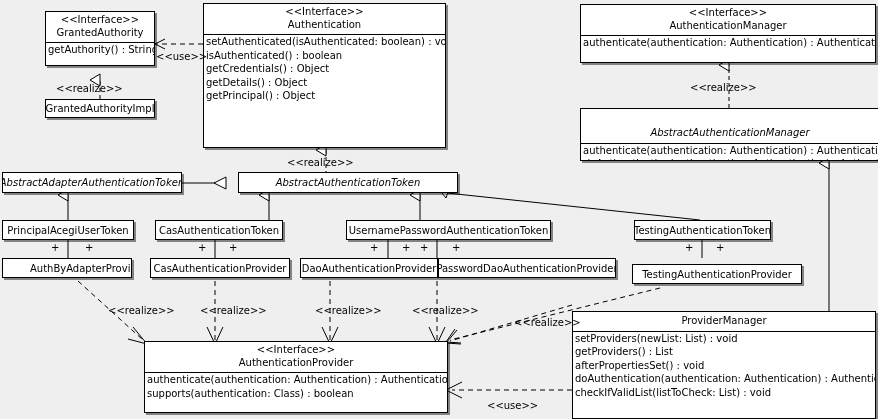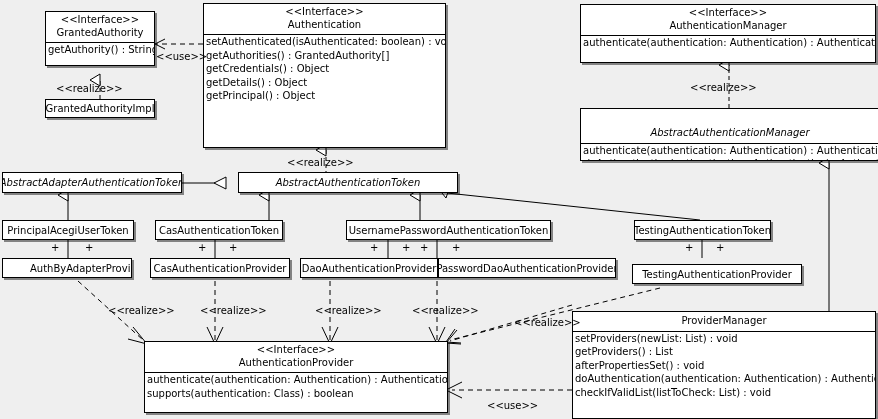--- a/index.html
+++ b/index.html
@@ -204,21 +204,21 @@
     <span>GrantedAuthorityImpl</span>
   </div>
 
   <div class="uml-class" style="left:203px; top:3px; width:243px; height:145px;">
     <div class="hdr">
       <span class="stereo">&lt;&lt;Interface&gt;&gt;</span>
       <span class="cname">Authentication</span>
     </div>
     <div class="compartment">
       <div class="member">setAuthenticated(isAuthenticated: boolean) : void</div>
-      <div class="member">getAuthorities() : GrantedAuthority[]</div>
+      <div class="member">isAuthenticated() : boolean</div>
       <div class="member">getCredentials() : Object</div>
       <div class="member">getDetails() : Object</div>
       <div class="member">getPrincipal() : Object</div>
     </div>
   </div>
 
   <div class="uml-class" style="left:580px; top:4px; width:296px; height:59px;">
     <div class="hdr">
       <span class="stereo">&lt;&lt;Interface&gt;&gt;</span>
       <span class="cname">AuthenticationManager</span>

